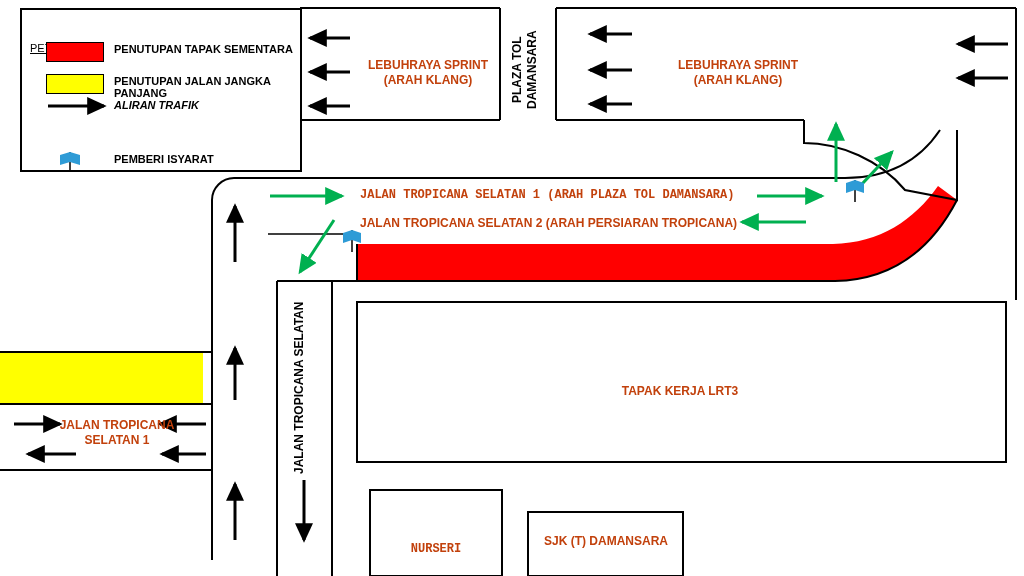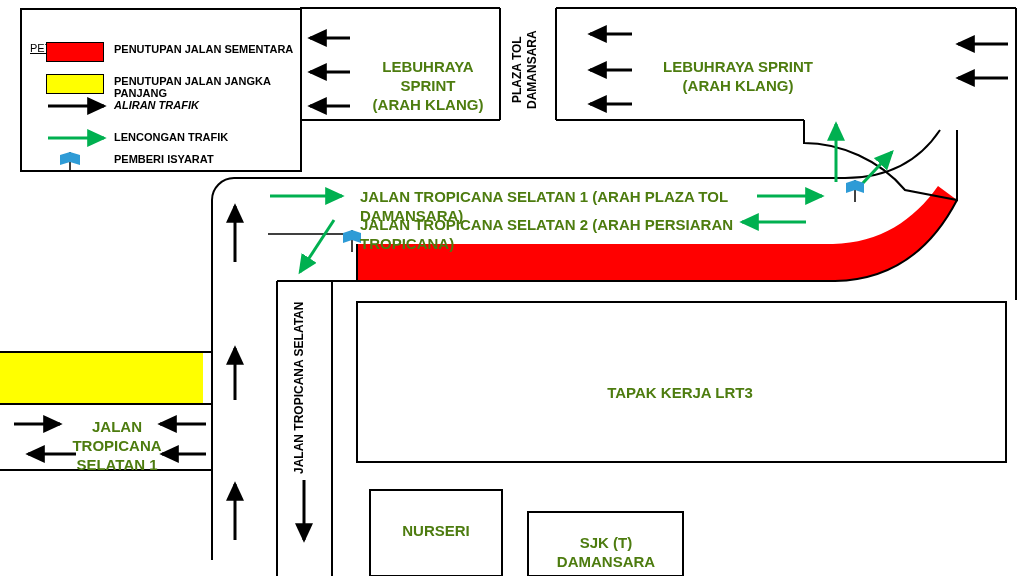--- a/index.html
+++ b/index.html
@@ -1,18 +1,18 @@
 <!DOCTYPE html>
 <html><head>
 <meta charset="utf-8">
 <style>
   html,body{margin:0;padding:0;background:#fff;}
   body{font-family:"Liberation Sans", sans-serif;}
   #stage{position:relative;width:1024px;height:576px;background:#fff;overflow:hidden;}
-  .lbl{position:absolute;font-weight:bold;font-size:15px;color:#4d7c0f;text-align:center;line-height:1.25;white-space:pre-line;}
+  .lbl{position:absolute;font-weight:bold;font-size:12px;color:#c2410c;text-align:center;line-height:1.25;white-space:pre-line;}
   .vlbl{position:absolute;font-weight:bold;font-size:12px;color:#000;text-align:center;line-height:1.25;white-space:pre-line;
         writing-mode:vertical-rl; transform:rotate(180deg);}
   .legend{position:absolute;left:20px;top:8px;width:278px;height:160px;background:#fff;border:2px solid #000;z-index:40;}
   .legend-title{position:absolute;left:8px;top:4px;font-size:11px;color:#000;text-decoration:underline;margin-top:28px;}
   .lrow{position:absolute;left:0;width:100%;height:26px;}
   .swatch{position:absolute;left:24px;top:4px;width:56px;height:18px;border:1px solid #000;}
   .ltext{position:absolute;left:92px;top:5px;font-size:11px;font-weight:bold;color:#000;}
   .redbox{background:#ff0000;}
   .yellowbox{background:#ffff00;}
   svg.ov{position:absolute;left:0;top:0;width:1024px;height:576px;pointer-events:none;}
@@ -113,68 +113,57 @@
     </g>
   </svg>
 
   <div class="lbl" style="left:358px;top:58px;width:140px;">LEBUHRAYA SPRINT
 (ARAH KLANG)</div>
   <div class="lbl" style="left:648px;top:58px;width:180px;">LEBUHRAYA SPRINT
 (ARAH KLANG)</div>
   <div class="vlbl" style="left:510px;top:18px;height:104px;width:40px;">PLAZA TOL
 DAMANSARA</div>
 
-  <div class="lbl" style="left:360px;top:188px;width:380px;text-align:left;">JALAN TROPICANA SELATAN 1 (ARAH PLAZA TOL DAMANSARA)</div>
+  <div class="lbl" style="left:360px;top:188px;width:380px;text-align:left;font-family:Liberation Mono, monospace;">JALAN TROPICANA SELATAN 1 (ARAH PLAZA TOL DAMANSARA)</div>
   <div class="lbl" style="left:360px;top:216px;width:380px;text-align:left;">JALAN TROPICANA SELATAN 2 (ARAH PERSIARAN TROPICANA)</div>
 
   <div class="vlbl" style="left:292px;top:298px;height:180px;width:22px;">JALAN TROPICANA SELATAN</div>
 
   <div class="lbl" style="left:52px;top:418px;width:130px;text-align:center;">JALAN TROPICANA
 SELATAN 1</div>
 
   <div class="lbl" style="left:560px;top:384px;width:240px;">TAPAK KERJA LRT3</div>
-  <div class="lbl" style="left:380px;top:522px;width:112px;">NURSERI</div>
+  <div class="lbl" style="left:380px;top:542px;width:112px;font-family:Liberation Mono, monospace;">NURSERI</div>
   <div class="lbl" style="left:534px;top:534px;width:144px;">SJK (T) DAMANSARA</div>
 
   <div class="legend">
     <div class="legend-title">PETUNJUK</div>
 
     <div class="lrow" style="top:28px;">
       <div class="swatch redbox"></div>
-      <div class="ltext">PENUTUPAN JALAN SEMENTARA</div>
+      <div class="ltext">PENUTUPAN TAPAK SEMENTARA</div>
     </div>
 
     <div class="lrow" style="top:60px;">
       <div class="swatch yellowbox"></div>
       <div class="ltext">PENUTUPAN JALAN JANGKA PANJANG</div>
     </div>
 
     <div class="lrow" style="top:84px;font-style:italic;">
       <svg width="88" height="24" style="position:absolute;left:20px;top:0;">
         <defs>
             <marker id="lgB" markerWidth="7" markerHeight="7" refX="5.6" refY="3" orient="auto">
               <path d="M0,0 L6.5,3 L0,6 z" fill="#000"></path>
             </marker>
           </defs>
         <line x1="6" y1="12" x2="62" y2="12" stroke="#000" stroke-width="3" marker-end="url(#lgB)"></line>
       </svg>
       <div class="ltext">ALIRAN TRAFIK</div>
     </div>
 
-    <div class="lrow" style="top:116px;">
-      <svg width="88" height="24" style="position:absolute;left:20px;top:0;">
-        <defs>
-            <marker id="lgG" markerWidth="7" markerHeight="7" refX="5.6" refY="3" orient="auto">
-              <path d="M0,0 L6.5,3 L0,6 z" fill="#00b050"></path>
-            </marker>
-          </defs>
-        <line x1="6" y1="12" x2="62" y2="12" stroke="#00b050" stroke-width="3" marker-end="url(#lgG)"></line>
-      </svg>
-      <div class="ltext">LENCONGAN TRAFIK</div>
-    </div>
 
     <div class="lrow" style="top:138px;">
       <svg width="40" height="26" style="position:absolute;left:30px;top:0;">
         <line x1="18" y1="4" x2="18" y2="24" stroke="#000" stroke-width="1.5"></line>
         <path d="M 18,4 L 8,7 L 8,17 L 18,14 Z" fill="#2e9bd6"></path>
         <path d="M 18,4 L 28,7 L 28,17 L 18,14 Z" fill="#2e9bd6"></path>
       </svg>
       <div class="ltext">PEMBERI ISYARAT</div>
     </div>
   </div>

